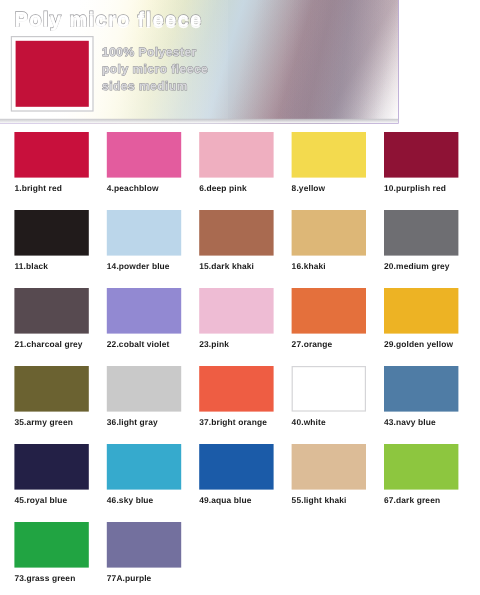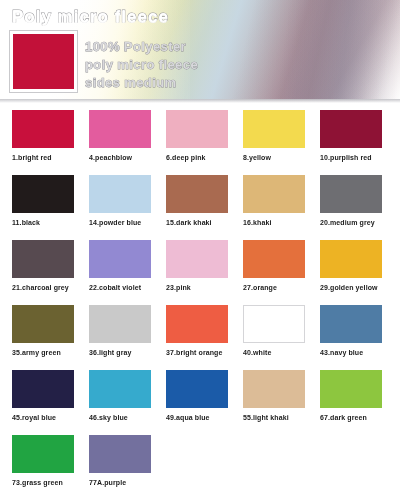--- a/index.html
+++ b/index.html
@@ -11,21 +11,21 @@
     width: 400px;
     height: 496px;
     position: relative;
     font-family: "Liberation Sans", sans-serif;
     overflow: hidden;
   }
 
   
   .banner {
     position: relative;
-    width: 400px;
+    width: 332px;
     height: 103px;
     overflow: hidden;
     background: #4c1d95;
   }
   .banner-art {
     position: absolute;
     inset: 0;
     background:
       linear-gradient(107deg, rgba(255,255,255,0) 34%, rgba(196,214,232,0.85) 56%, rgba(150,120,140,0.55) 72%, rgba(255,255,255,0) 96%),
       linear-gradient(108deg, rgba(255,255,255,0) 30%, rgba(176,200,150,0.55) 50%, rgba(255,255,255,0) 70%),
@@ -88,21 +88,21 @@
 
   .header-desc {
     position: absolute;
     left: 85px;
     top: 39px;
     display: flex;
     flex-direction: column;
     gap: 3px;
   }
   .header-desc .dline {
-    font-size: 13px;
+    font-size: 10px;
     font-weight: bold;
     letter-spacing: 0.4px;
     color: #d8d8dc;
     -webkit-text-stroke: 0.75px #8d8d93;
     paint-order: stroke fill;
     white-space: nowrap;
   }
 
   
   .grid {

